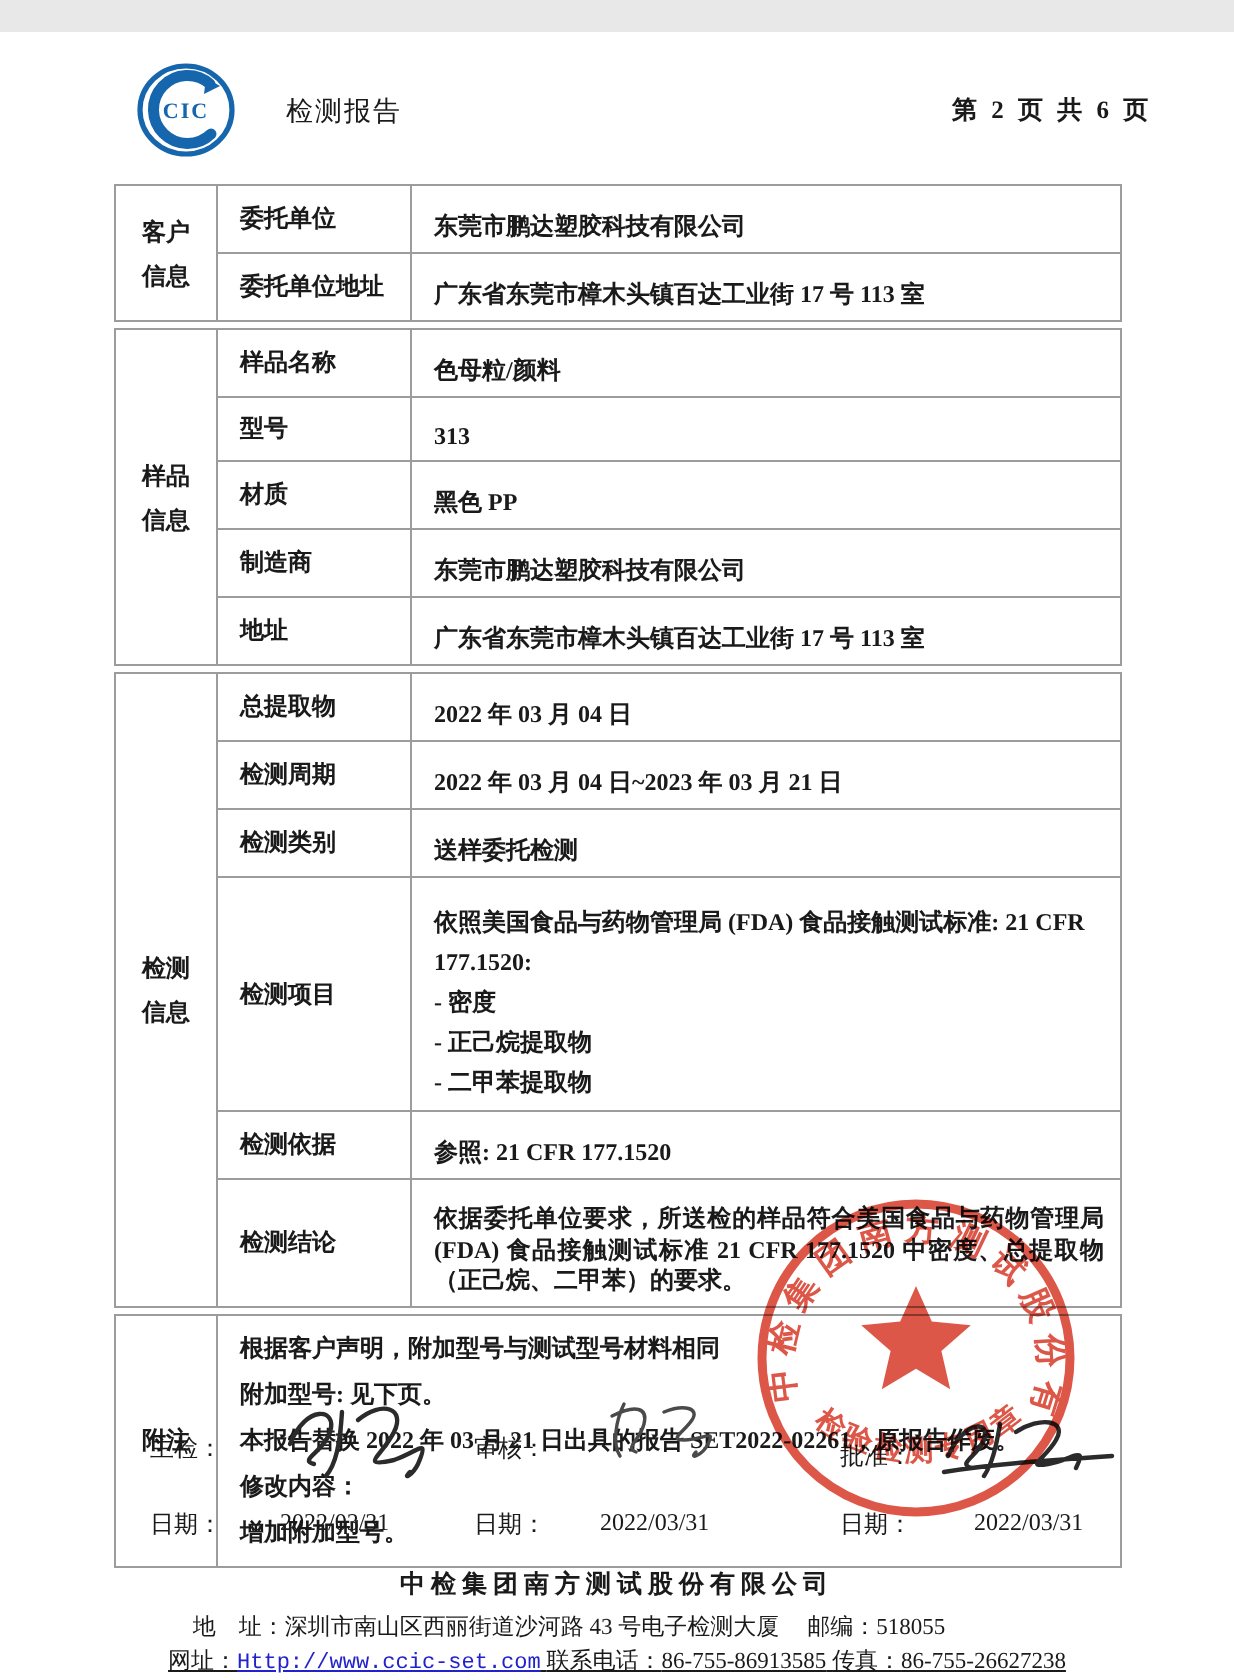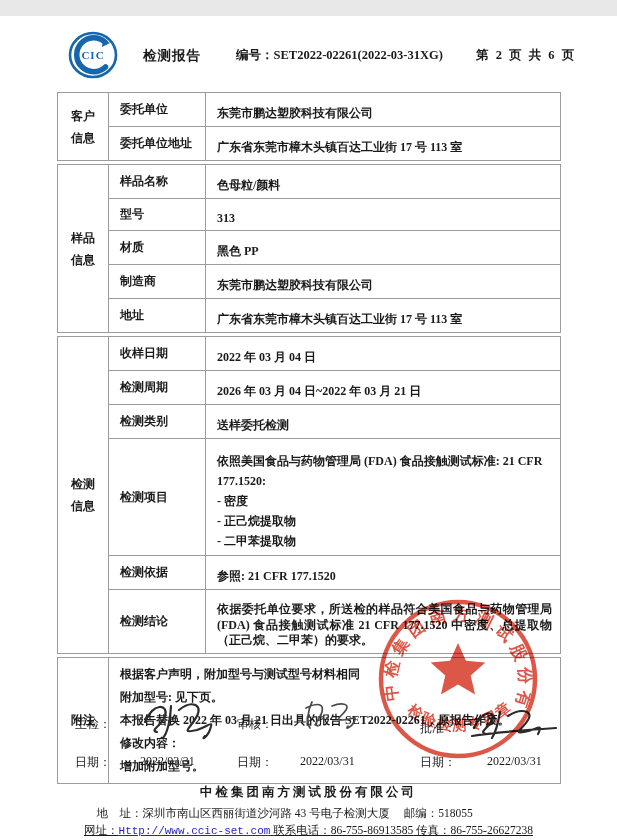--- a/index.html
+++ b/index.html
@@ -2,21 +2,21 @@
 <html><head>
 <meta charset="utf-8">
 <style>
   html,body{margin:0;padding:0;background:#e8e8e8;}
   .page{
     position:relative;width:617px;height:840px;margin:16px auto;background:#ffffff;
     font-family:"Liberation Serif","DejaVu Serif",serif;color:#1a1a1a;overflow:hidden;
   }
   
   .hdr-logo{position:absolute;left:60px;top:14px;width:66px;height:50px;}
-  .hdr-title{position:absolute;left:143px;top:31px;font-size:13.5px;font-weight:bold;letter-spacing:1px;}
+  .hdr-title{position:absolute;left:143px;top:31px;font-size:13.5px;font-weight:normal;letter-spacing:1px;}
   .hdr-no{position:absolute;left:236px;top:31px;font-size:12.5px;font-weight:bold;}
   .hdr-page{position:absolute;left:476px;top:31px;font-size:12.5px;font-weight:bold;letter-spacing:2px;white-space:nowrap;}
   
   .tbl-wrap{position:absolute;left:57px;top:76px;width:580px;font-weight:bold;}
   table.sec{border-collapse:collapse;table-layout:fixed;width:504px;margin-bottom:3px;}
   table.sec td{border:1px solid #9c9c9c;font-size:12px;vertical-align:middle;box-sizing:border-box;}
   td.grp{width:51px;text-align:center;white-space:pre-line;line-height:22px;padding:2px 0;}
   td.lbl{width:97px;padding:4px 4px 4px 11px;}
   td.val{padding:12px 8px 4px 11px;}
   .r33 td{height:33px;}
@@ -46,21 +46,20 @@
 <div class="page">
 
   <svg class="hdr-logo" viewBox="0 0 66 50">
     <ellipse cx="33" cy="25" rx="23" ry="22" fill="none" stroke="#1566ad" stroke-width="2.6"></ellipse>
     <path d="M 45 12 A 17 17 0 1 0 45.5 37" fill="none" stroke="#1566ad" stroke-width="5.5" stroke-linecap="round"></path>
     <path d="M 43 9 L 50 13 L 42 17 Z" fill="#1566ad"></path>
     <text x="33" y="29" text-anchor="middle" font-size="11" font-weight="bold" fill="#1566ad" font-family="Liberation Serif, DejaVu Serif, serif" letter-spacing="1">CIC</text>
   </svg>
 
   <div class="hdr-title">检测报告</div>
-  <div class="hdr-no"><span>编号：</span><span>SET2022-02261(2022-03-31XG)</span></div>
   <div class="hdr-page">第 2 页 共 6 页</div>
 
   <div class="tbl-wrap">
 
     <table class="sec">
       <tbody>
           <tr class="r33">
         <td class="grp" rowspan="2">客户
 信息</td>
         <td class="lbl">委托单位</td>
@@ -98,26 +97,26 @@
         <td class="val">广东省东莞市樟木头镇百达工业街 17 号 113 室</td>
       </tr>
     </tbody>
       </table>
 
     <table class="sec">
       <tbody>
           <tr class="r27">
         <td class="grp" rowspan="6">检测
 信息</td>
-        <td class="lbl">收样日期</td>
+        <td class="lbl">总提取物</td>
         <td class="val">2022 年 03 月 04 日</td>
       </tr>
       <tr class="r27">
         <td class="lbl">检测周期</td>
-        <td class="val">2026 年 03 月 04 日~2022 年 03 月 21 日</td>
+        <td class="val">2022 年 03 月 04 日~2023 年 03 月 21 日</td>
       </tr>
       <tr class="r27">
         <td class="lbl">检测类别</td>
         <td class="val">送样委托检测</td>
       </tr>
       <tr>
         <td class="lbl">检测项目</td>
         <td class="val multiline">
           <div class="ln">依照美国食品与药物管理局 (FDA) 食品接触测试标准: 21 CFR 177.1520:</div>
           <div class="ln">- 密度</div>

